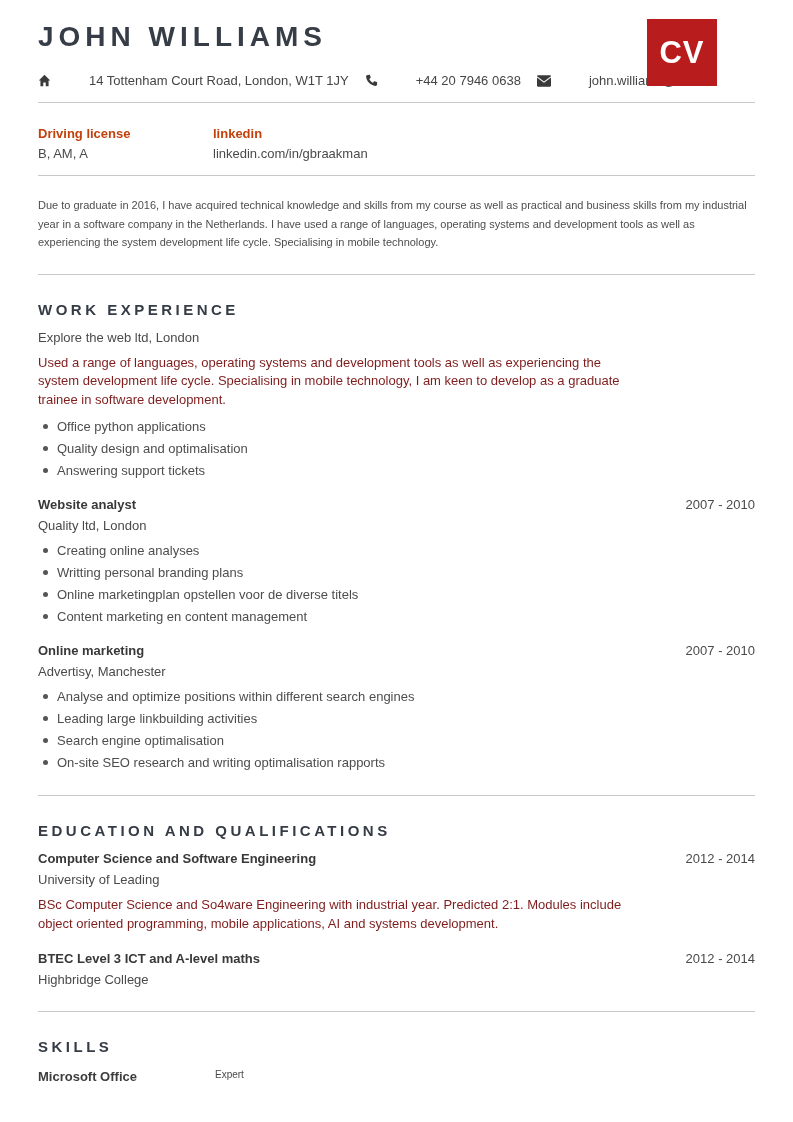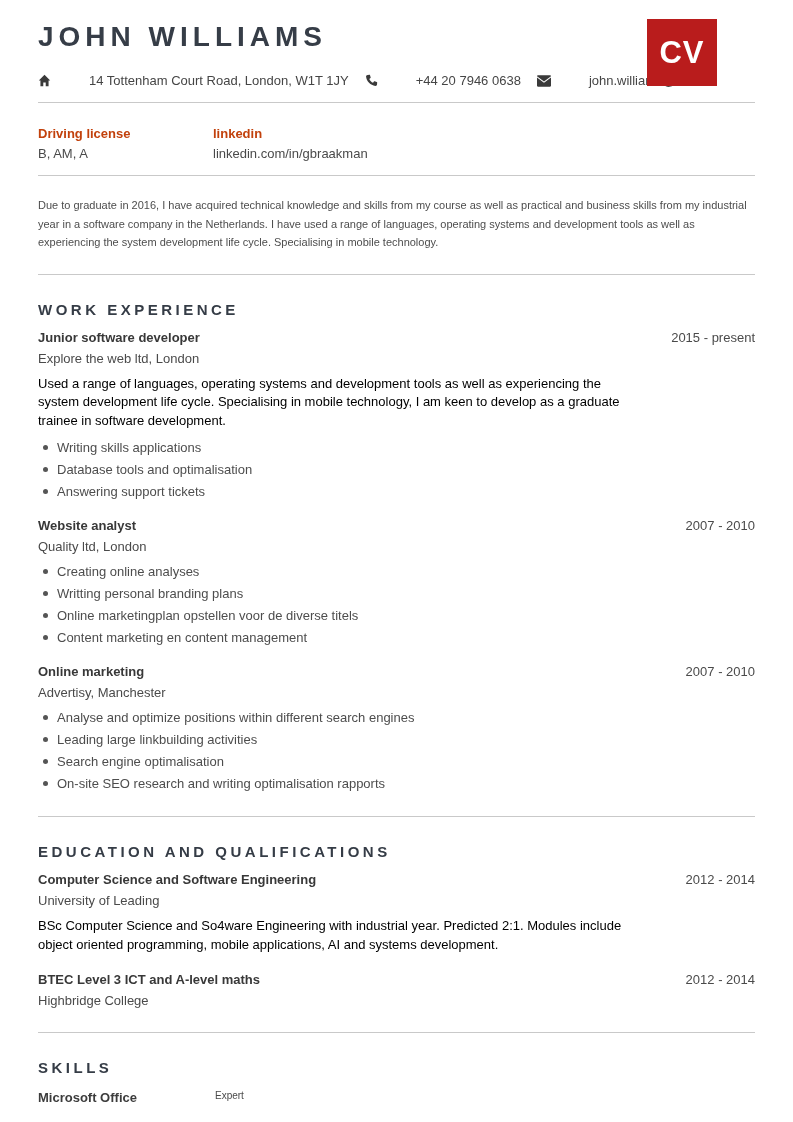--- a/index.html
+++ b/index.html
@@ -81,21 +81,21 @@
     margin-bottom: 12px;
   }
   .entry { margin-bottom: 14px; }
   .entry-head { display: flex; justify-content: space-between; align-items: baseline; }
   .entry-title { font-size: 13px; font-weight: bold; color: #383838; }
   .entry-dates { font-size: 13px; color: #4a4a4a; white-space: nowrap; }
   .entry-sub { font-size: 13px; color: #4a4a4a; margin-top: 6px; }
   .entry-desc {
     font-size: 13px;
     line-height: 18.5px;
-    color: #000000;
+    color: #7f1d1d;
     margin-top: 9px;
     max-width: 585px;
   }
   ul.bullets { list-style: none; margin-top: 9px; }
   ul.bullets li {
     font-size: 13px;
     color: #4d4d4d;
     padding-left: 19px;
     position: relative;
     margin-bottom: 5px;
@@ -173,29 +173,25 @@
   <hr class="divider">
 
   <div class="summary">Due to graduate in 2016, I have acquired technical knowledge and skills from my course as well as practical and business skills from my industrial year in a software company in the Netherlands. I have used a range of languages, operating systems and development tools as well as experiencing the system development life cycle. Specialising in mobile technology.</div>
 
   <hr class="divider">
 
   <div>
     <div class="section-heading">WORK EXPERIENCE</div>
 
     <div class="entry">
-      <div class="entry-head">
-        <span class="entry-title">Junior software developer</span>
-        <span class="entry-dates">2015 - present</span>
-      </div>
       <div class="entry-sub">Explore the web ltd, London</div>
       <div class="entry-desc">Used a range of languages, operating systems and development tools as well as experiencing the system development life cycle. Specialising in mobile technology, I am keen to develop as a graduate trainee in software development.</div>
       <ul class="bullets">
-        <li>Writing skills applications</li>
-        <li>Database tools and optimalisation</li>
+        <li>Office python applications</li>
+        <li>Quality design and optimalisation</li>
         <li>Answering support tickets</li>
       </ul>
     </div>
 
     <div class="entry sec-gap">
       <div class="entry-head">
         <span class="entry-title">Website analyst</span>
         <span class="entry-dates">2007 - 2010</span>
       </div>
       <div class="entry-sub">Quality ltd, London</div>

